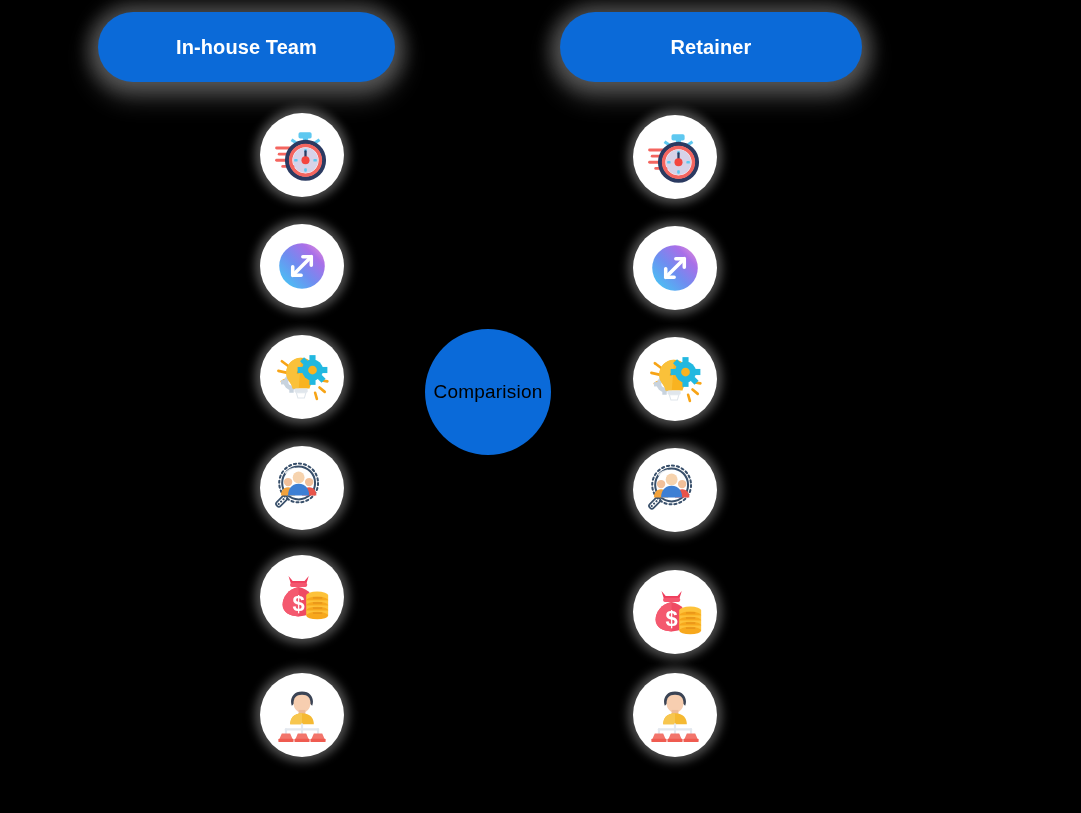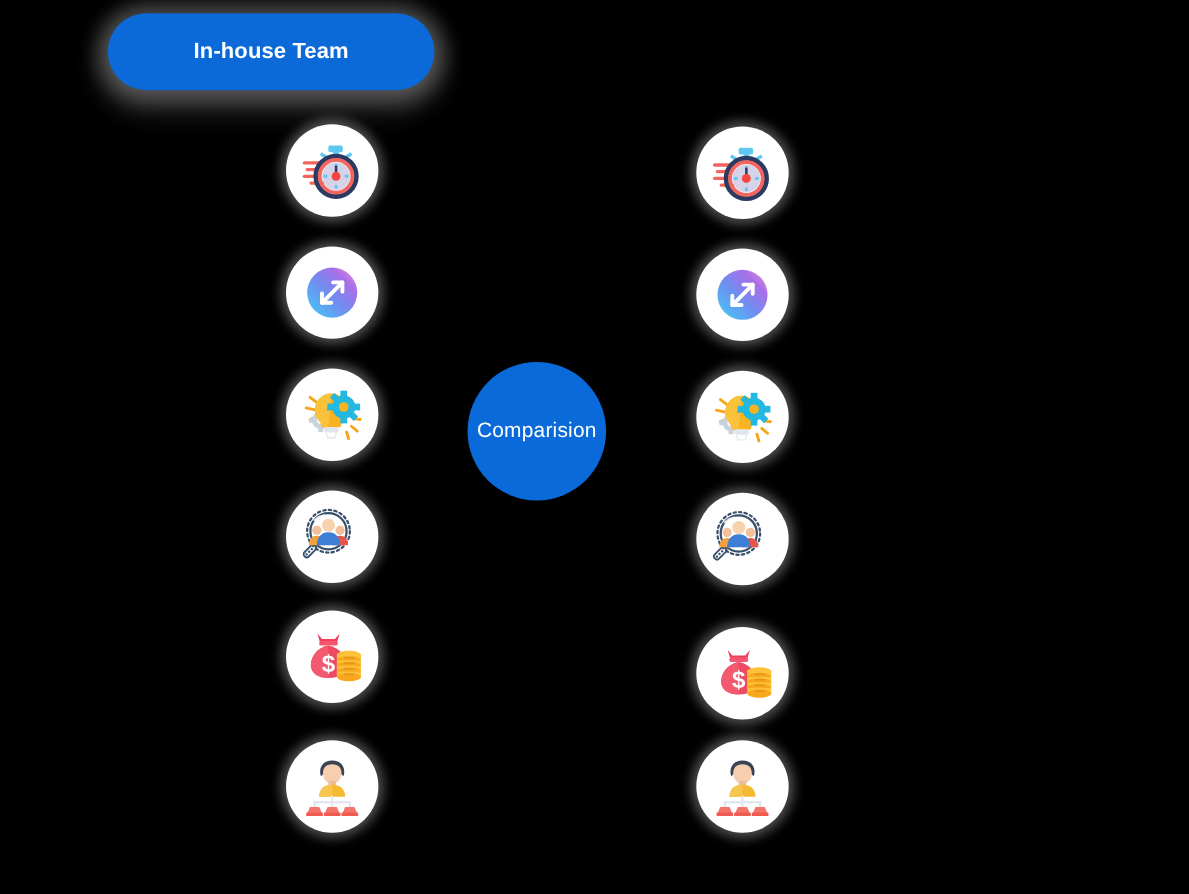--- a/index.html
+++ b/index.html
@@ -44,21 +44,21 @@
 
   
   .center-circle {
     position: absolute;
     left: 425px;
     top: 329px;
     width: 126px;
     height: 126px;
     border-radius: 50%;
     background: #0a6ad9;
-    color: #ffffff;
+    color: #000000;
     display: flex;
     align-items: center;
     justify-content: center;
     font-size: 19px;
     letter-spacing: 0.2px;
     user-select: none;
   }
 
   
   .bubble {
@@ -79,20 +79,23 @@
 </style>
 </head>
 <body>
 
 <div id="stage">
 
   <div class="pill pill-left">
     <span>In-house Team</span>
   </div>
 
+  <div class="pill pill-right">
+    <span>Retainer</span>
+  </div>
 
   <div class="center-circle">
     <span>Comparision</span>
   </div>
 
   <div id="bubble-layer">
       <div class="bubble icon-col-left" style="top: 113px;">
         <svg width="56" height="56" viewBox="0 0 64 64">
           <use xlink:href="#ico-stopwatch"></use>
         </svg>

